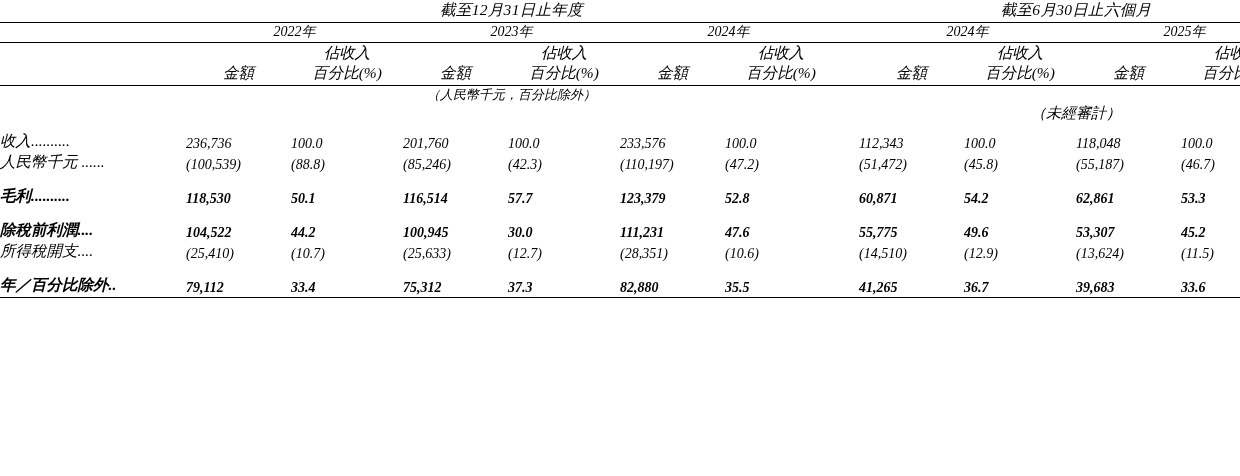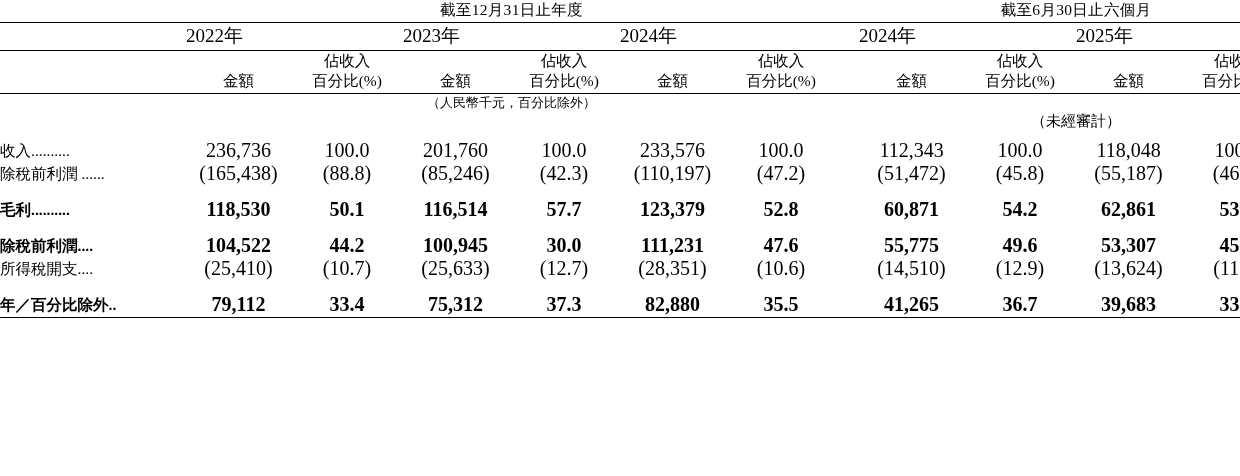--- a/index.html
+++ b/index.html
@@ -12,20 +12,21 @@
     height: 476px;
     font-family: "Liberation Serif", "DejaVu Serif", serif;
     color: #000000;
     overflow: hidden;
   }
   .sheet {
     position: relative;
     width: 1240px;
     height: 372px;
     padding: 0;
+    font-style: italic;
   }
   table.fin {
     border-collapse: collapse;
     width: 1240px;
     table-layout: fixed;
     font-size: 15.5px;
   }
   table.fin td, table.fin th {
     padding: 0;
     vertical-align: bottom;
@@ -39,22 +40,23 @@
 
   .grp-title {
     text-align: center;
     font-weight: bold;
     font-size: 15.5px;
     padding-bottom: 5px;
     letter-spacing: 0.3px;
   }
   .rule-top td { border-bottom: 1px solid #000; height: 1px; font-size: 0; line-height: 0; }
   .yr {
-    font-weight: bold;
-    font-size: 19px;
+    text-align: center;
+    font-weight: bold;
+    font-size: 14px;
     padding: 5px 0 5px 0;
   }
   .rule-yr td { border-bottom: 1px solid #000; height: 1px; font-size: 0; line-height: 0; }
   .subhead {
     text-align: center;
     font-weight: bold;
     font-size: 15.5px;
     line-height: 1.32;
     padding: 6px 0 4px 0;
   }
@@ -76,23 +78,23 @@
 
   .lbl {
     text-align: left;
     white-space: nowrap;
     font-size: 15.5px;
     padding-right: 4px;
     margin-top: 24px;
   }
   .lbl.bold { font-weight: bold; }
   .num {
-    text-align: center;
+    text-align: left;
     white-space: nowrap;
-    font-size: 20px;
+    font-size: 14px;
     padding-right: 4px;
   }
   .num.bold { font-weight: bold; }
 
   .body-row td { padding-top: 3px; padding-bottom: 3px; }
   .gap-row td { height: 13px; font-size: 0; line-height: 0; }
   .rule-bottom td { border-bottom: 1px solid #000; height: 1px; font-size: 0; line-height: 0; }
   .pad-top-row td { height: 8px; font-size: 0; line-height: 0; }
 </style>
 </head>
@@ -229,22 +231,22 @@
         <td class="num">233,576</td>
         <td class="num">100.0</td>
         <td></td>
         <td class="num">112,343</td>
         <td class="num">100.0</td>
         <td class="num">118,048</td>
         <td class="num">100.0</td>
       </tr>
 
       <tr class="body-row">
-        <td class="lbl">除稅前利潤 ......</td>
-        <td class="num">(165,438)</td>
+        <td class="lbl">人民幣千元 ......</td>
+        <td class="num">(100,539)</td>
         <td class="num">(88.8)</td>
         <td class="num">(85,246)</td>
         <td class="num">(42.3)</td>
         <td class="num">(110,197)</td>
         <td class="num">(47.2)</td>
         <td></td>
         <td class="num">(51,472)</td>
         <td class="num">(45.8)</td>
         <td class="num">(55,187)</td>
         <td class="num">(46.7)</td>

